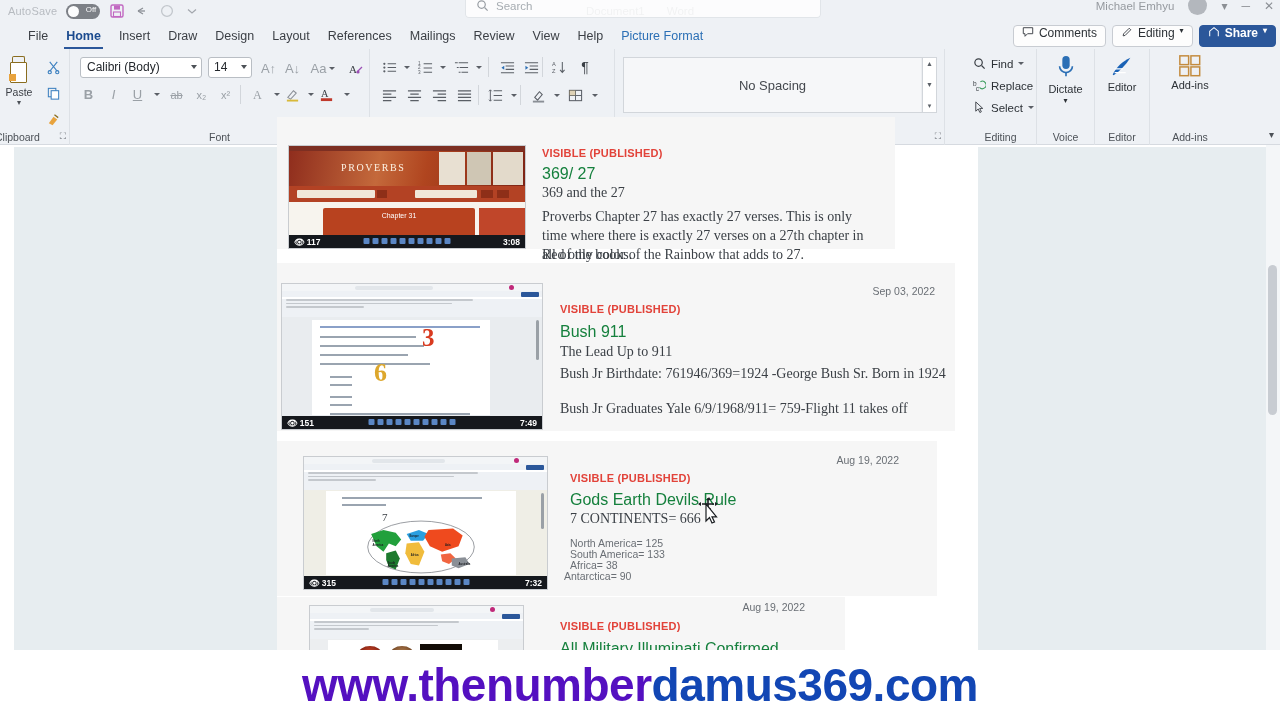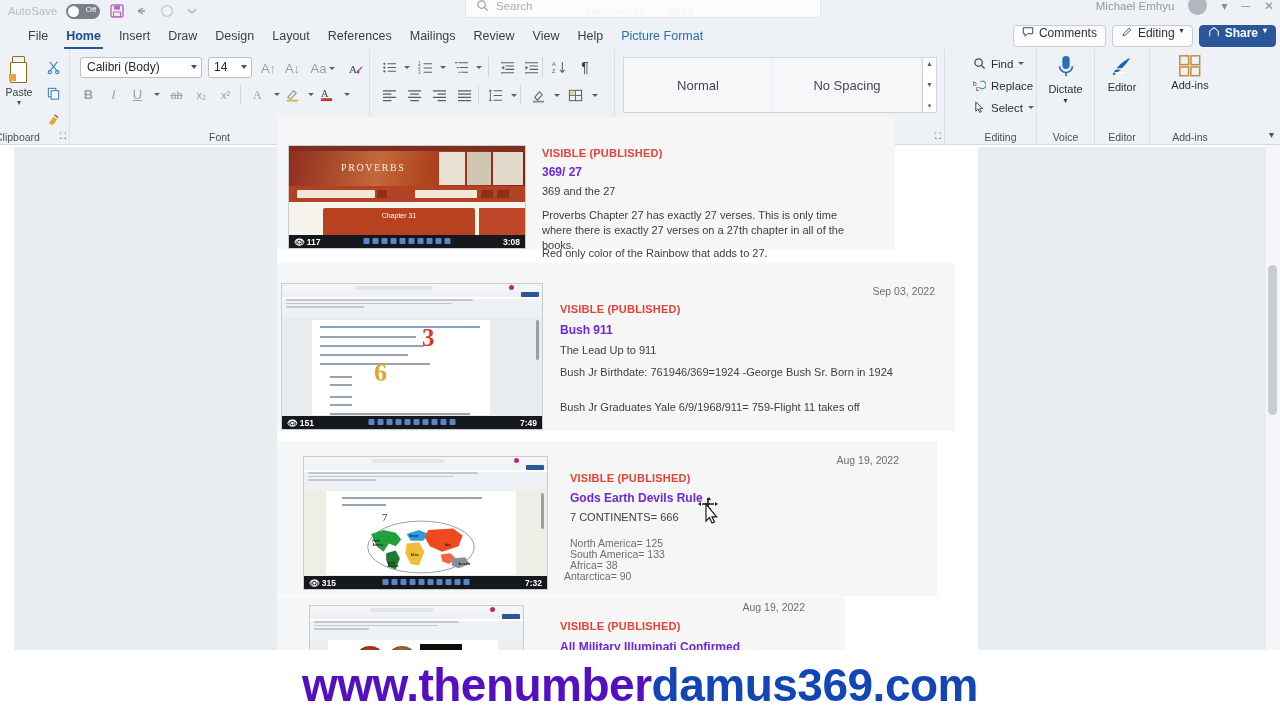--- a/index.html
+++ b/index.html
@@ -276,24 +276,24 @@
   }
 
   .meta-date {
     position: absolute; font-size: 10.5px; color: #6a6f75; text-align: right;
   }
   .vis {
     position: absolute; font-size: 11px; font-weight: bold;
     color: #e2433a; letter-spacing: .2px;
   }
   .etitle {
-    position: absolute; font-size: 12px; font-weight: bold; color: #6d28d9;
+    position: absolute; font-size: 16px; font-weight: normal; color: #15803d;
   }
   .etext {
-    position: absolute; font-size: 11px; color: #3b4046; line-height: 1.35;
+    position: absolute; font-size: 14px; color: #3b4046; line-height: 1.35; font-family: Liberation Serif, serif;
   }
   .esmall {
     position: absolute; font-size: 10.5px; color: #6a6f75; line-height: 1.45;
   }
 
   
   .cursor { position: absolute; z-index: 40; pointer-events: none; }
 
   
   .banner {
@@ -633,21 +633,20 @@
       <div class="pbtn" style="left:214px;top:36px;">
           <span class="minicaret"></span>
         </div>
 
       <div class="glabel">Paragraph</div>
       <div class="dlg">⛶</div>
     </div>
 
     <div class="rgroup g-styles">
       <div class="stylebox">
-        <div class="stylecell">Normal</div>
         <div class="stylecell">No Spacing</div>
       </div>
       <div class="stylescroll">
         <span>▲</span>
         <span>▼</span>
         <span>▾</span>
       </div>
       <div class="glabel">Styles</div>
       <div class="dlg">⛶</div>
     </div>

